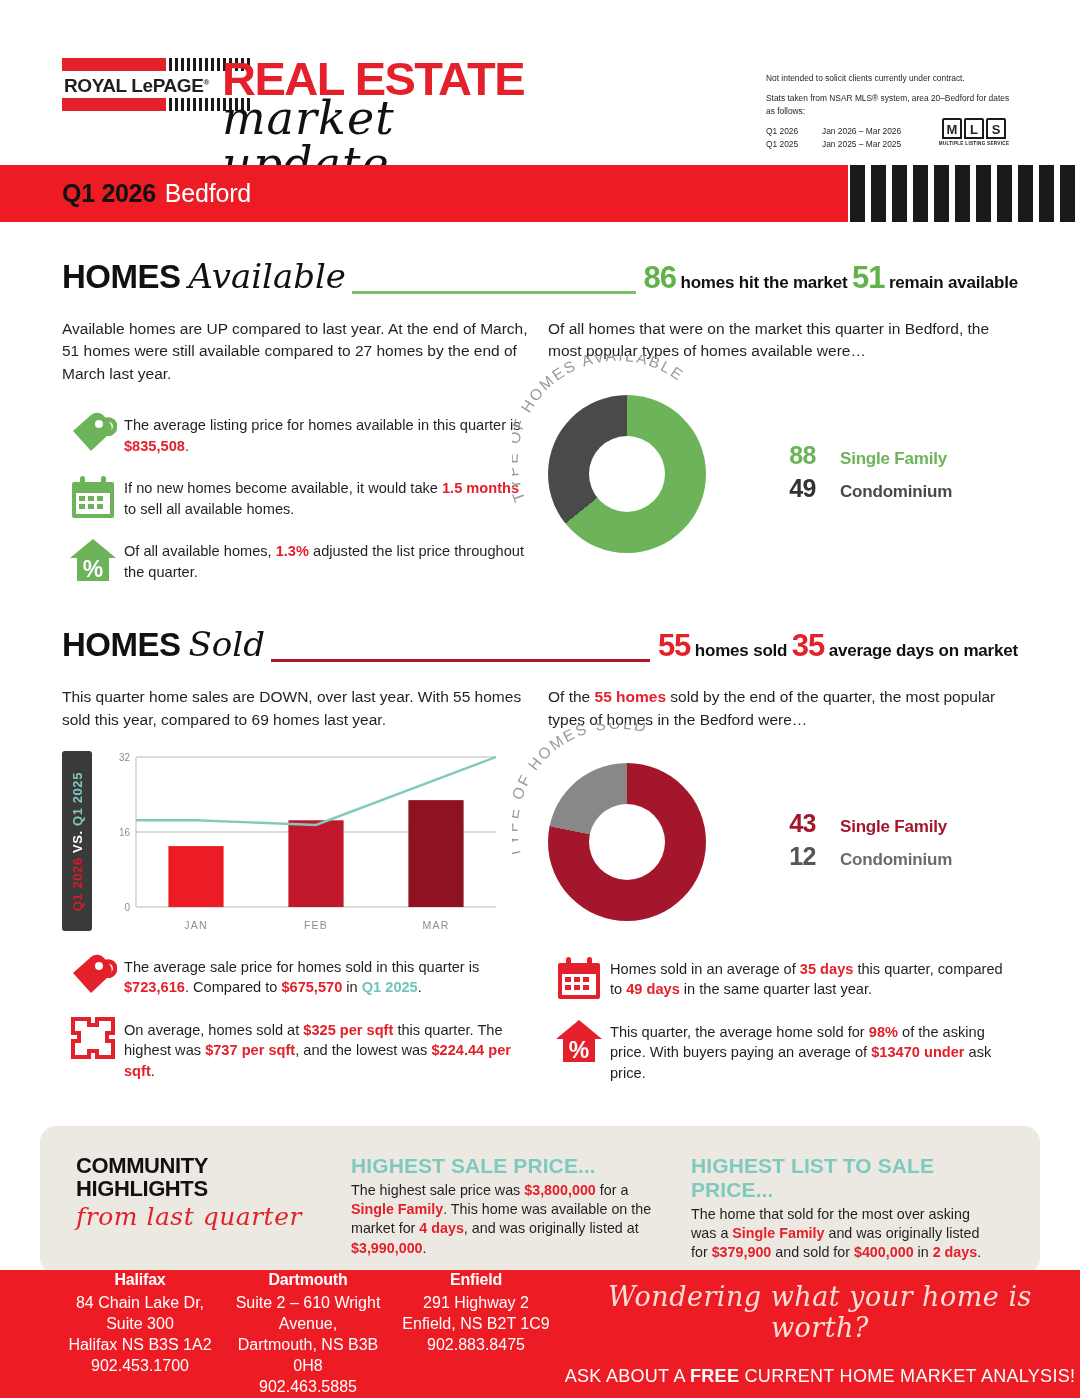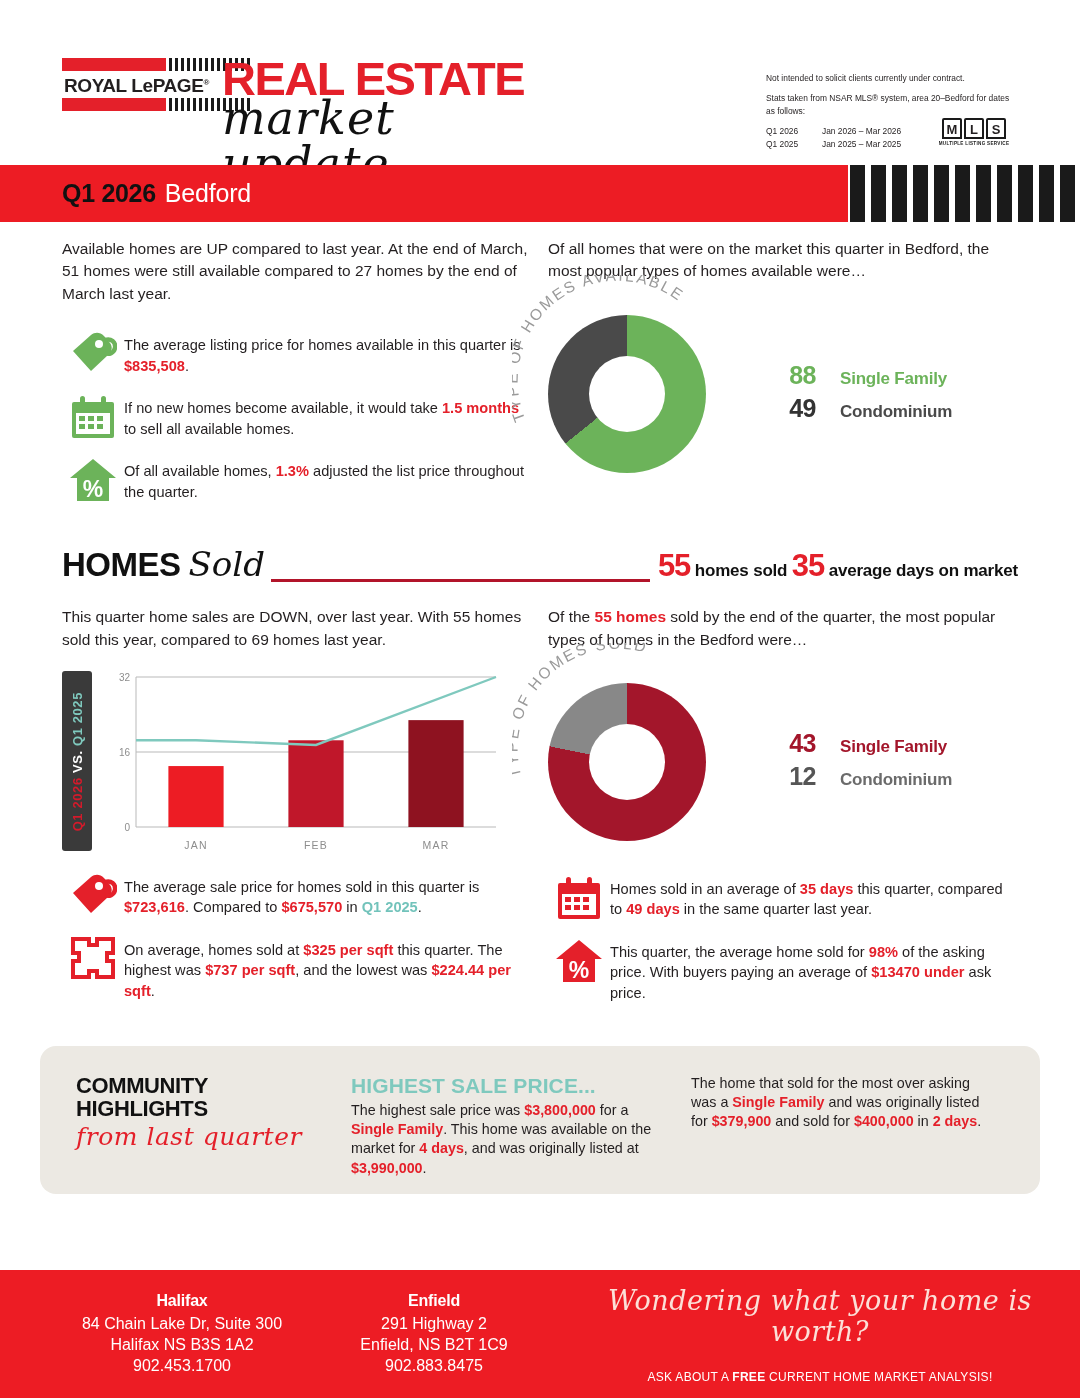--- a/index.html
+++ b/index.html
@@ -131,21 +131,21 @@
   
   .footer { position:absolute; left:0; bottom:0; width:1080px; height:128px;
      background:#ED1C24; color:#fff; display:flex; align-items:center; }
   .offices { display:flex; width:560px; padding-left:56px;}
   .office { flex:1; text-align:center; }
   .office h4 { font-size:16px; font-weight:bold; letter-spacing:-.2px; margin-bottom:3px;}
   .office p { font-size:16px; line-height:1.32; }
   .cta { flex:1; text-align:center; }
   .cta-script { font-family:"DejaVu Serif", serif; font-style:italic; font-size:27px;
      color:#FCE0D8; letter-spacing:.5px;}
-  .cta-sub { font-size:12px; letter-spacing:.3px; margin-top:23px;}
+  .cta-sub { font-size:18px; letter-spacing:.3px; margin-top:23px;}
   .cta-sub b { font-weight:bold; }
 </style>
 </head>
 <body>
 
 <div class="page">
 
   <div class="header">
     <div class="logo-block">
       <div class="rlp-bar">
@@ -193,20 +193,30 @@
       <span class="banner-q">Q1 2026</span>
       <span class="banner-city">Bedford</span>
     </div>
     <div class="banner-bars">
       <div class="redstub"></div>
         <div class="bars"></div>
     </div>
   </div>
 
   <div class="section">
+    <div class="sec-head green">
+      <div class="rule"></div>
+      <span class="word">HOMES</span><span class="script">Available</span>
+      <span class="stat">
+        <span class="stat-num">86</span>
+        <span class="stat-lbl">homes hit the market</span>
+        <span class="stat-num">51</span>
+        <span class="stat-lbl">remain available</span>
+      </span>
+    </div>
 
     <div class="cols">
       <div class="col-l">
         <div class="intro">Available homes are UP compared to last year. At the end of March, 51 homes were still available compared to 27 homes by the end of March last year.</div>
 
         <div class="bullets">
           <div class="bullet">
             <div class="ico">
               <svg width="48" height="46" viewBox="0 0 48 46">
                   <g fill="#6CB35A">
@@ -408,33 +418,40 @@
         <div>COMMUNITY</div>
         <div>HIGHLIGHTS</div>
       </div>
       <div class="ch-script">from last quarter</div>
     </div>
     <div class="ch-col">
       <div class="ch-head">HIGHEST SALE PRICE...</div>
       <div class="ch-body" id="ch-0"><span>The highest sale price was </span><span class="hl-red">$3,800,000</span><span> for a </span><span class="hl-red">Single Family</span><span>. This home was available on the market for </span><span class="hl-red">4 days</span><span>, and was originally listed at </span><span class="hl-red">$3,990,000</span><span>.</span></div>
     </div>
     <div class="ch-col">
+      <div class="ch-head">HIGHEST LIST TO SALE PRICE...</div>
       <div class="ch-body" id="ch-1"><span>The home that sold for the most over asking was a </span><span class="hl-red">Single Family</span><span> and was originally listed for </span><span class="hl-red">$379,900</span><span> and sold for </span><span class="hl-red">$400,000</span><span> in </span><span class="hl-red">2 days</span><span>.</span></div>
     </div>
   </div>
 
   <div class="footer">
     <div class="offices">
       <div class="office">
         <h4>Halifax</h4>
         <p>84 Chain Lake Dr, Suite 300</p>
         <p>Halifax NS B3S 1A2</p>
         <p>902.453.1700</p>
       </div>
       <div class="office">
+        <h4>Dartmouth</h4>
+        <p>Suite 2 – 610 Wright Avenue,</p>
+        <p>Dartmouth, NS B3B 0H8</p>
+        <p>902.463.5885</p>
+      </div>
+      <div class="office">
         <h4>Enfield</h4>
         <p>291 Highway 2</p>
         <p>Enfield, NS B2T 1C9</p>
         <p>902.883.8475</p>
       </div>
     </div>
     <div class="cta">
       <div class="cta-script">Wondering what your home is worth?</div>
       <div class="cta-sub"><span>ASK ABOUT A </span><b>FREE</b><span> CURRENT HOME MARKET ANALYSIS!</span></div>
     </div>

